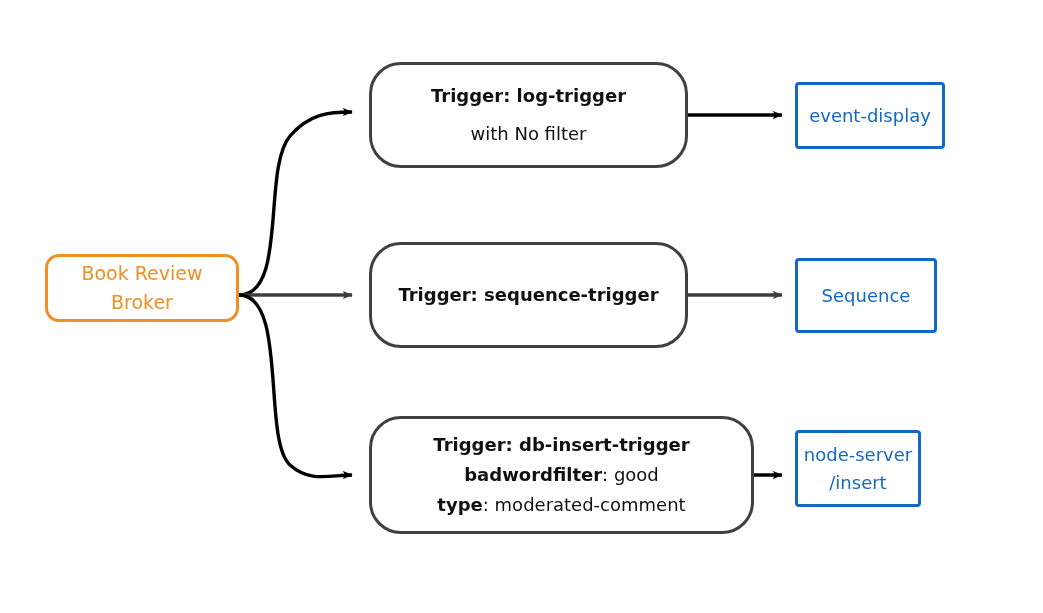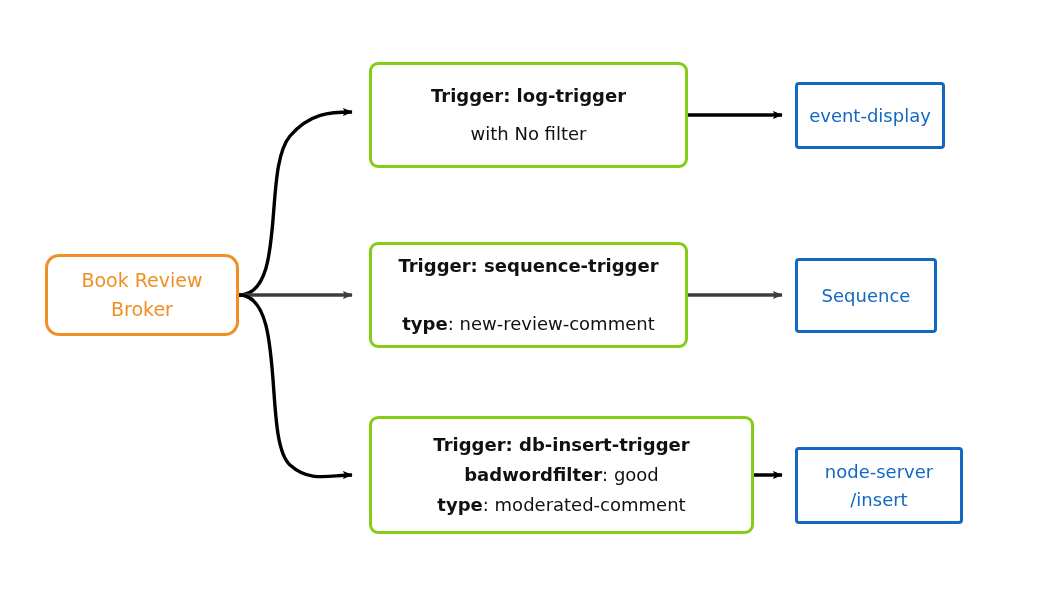--- a/index.html
+++ b/index.html
@@ -38,22 +38,22 @@
     background: #ffffff;
   }
   .node-broker {
     border: 3px solid #ef8f24;
     border-radius: 14px;
     color: #ef8f24;
     font-size: 19px;
     line-height: 29px;
   }
   .node-trigger {
-    border: 3px solid #84cc16;
-    border-radius: 9px;
+    border: 3px solid #404040;
+    border-radius: 32px;
     color: #111111;
     font-size: 18px;
     line-height: 30px;
   }
   .node-sink {
     border: 3px solid #1268c3;
     border-radius: 4px;
     color: #1268c3;
     font-size: 18px;
     line-height: 28px;
@@ -83,47 +83,46 @@
 
     <path d="M239,295 C288,295 262,440 290,465 C310,483 330,475 352,475" fill="none" stroke="#000000" stroke-width="3.4" marker-end="url(#arrow-black)"></path>
 
     <path d="M688,115 L782,115" fill="none" stroke="#000000" stroke-width="3.4" marker-end="url(#arrow-black)"></path>
 
     <path d="M688,295 L782,295" fill="none" stroke="#3d3d3d" stroke-width="3.4" marker-end="url(#arrow-gray)"></path>
 
     <path d="M688,475 L782,475" fill="none" stroke="#000000" stroke-width="3.4" marker-end="url(#arrow-black)"></path>
   </svg>
 
-  <div class="node node-broker" style="left:45px; top:254px; width:194px; height:82px;">
+  <div class="node node-broker" style="left:45px; top:254px; width:194px; height:68px;">
     <span class="ln">Book Review</span>
     <span class="ln">Broker</span>
   </div>
 
   <div class="node node-trigger" style="left:369px; top:62px; width:319px; height:106px;">
     <span class="ln b">Trigger: log-trigger</span>
     <span class="ln r">with No filter</span>
   </div>
 
   <div class="node node-trigger" style="left:369px; top:242px; width:319px; height:106px;gap:28px;">
     <span class="ln b">Trigger: sequence-trigger</span>
-    <span class="ln"><span class="b">type</span><span class="r">: new-review-comment</span></span>
   </div>
 
   <div class="node node-trigger" style="left:369px; top:416px; width:385px; height:118px;">
     <span class="ln b">Trigger: db-insert-trigger</span>
     <span class="ln"><span class="b">badwordfilter</span><span class="r">: good</span></span>
     <span class="ln"><span class="b">type</span><span class="r">: moderated-comment</span></span>
   </div>
 
   <div class="node node-sink" style="left:795px; top:82px; width:150px; height:67px;">
     <span class="ln">event-display</span>
   </div>
 
   <div class="node node-sink" style="left:795px; top:258px; width:142px; height:75px;">
     <span class="ln">Sequence</span>
   </div>
 
-  <div class="node node-sink" style="left:795px; top:447px; width:168px; height:77px;">
+  <div class="node node-sink" style="left:795px; top:430px; width:126px; height:77px;">
     <span class="ln">node-server</span>
     <span class="ln">/insert</span>
   </div>
 
 </div>
 
 </body></html>

